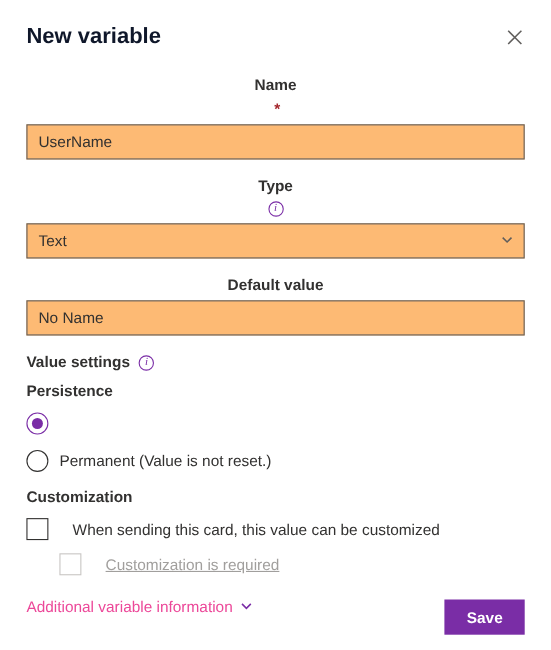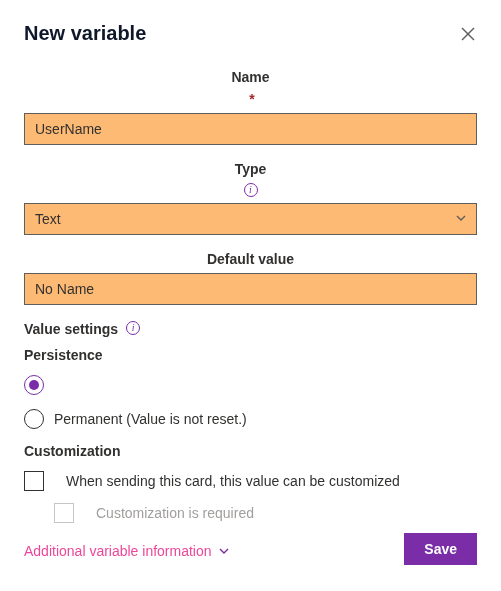--- a/index.html
+++ b/index.html
@@ -29,37 +29,37 @@
   font-family: inherit;
   color: #323130;
   background: #fdba74;
   outline: none;
   margin-bottom: 16px;
 }
 .select-wrap { position: relative; margin-bottom: 16px; }
 .select-wrap .select-input { margin-bottom: 0; padding-right: 30px; }
 .chevron { position: absolute; right: 10px; top: 50%; transform: translateY(-50%); pointer-events: none; }
 .chevron svg { width: 12px; height: 12px; stroke: #605e5c; stroke-width: 1.4; fill: none; }
-.section-label { font-weight: 600; font-size: 14px; margin-bottom: 10px; display: flex; align-items: flex-start; gap: 8px; }
+.section-label { font-weight: 600; font-size: 14px; margin-bottom: 10px; display: flex; align-items: flex-end; gap: 8px; }
 .subsection-label { font-weight: 600; font-size: 14px; margin-bottom: 12px; }
 .radio-row { display: flex; align-items: center; gap: 10px; margin-bottom: 14px; cursor: pointer; }
 .radio { width: 20px; height: 20px; border: 1px solid #323130; border-radius: 50%; display: flex; align-items: center; justify-content: center; flex-shrink: 0; }
 .radio.selected::after { content: ""; width: 10px; height: 10px; background: #7a2da6; border-radius: 50%; }
 .radio.selected { border-color: #7a2da6; }
 .radio-label { font-size: 14px; }
 .check-row { display: flex; align-items: center; gap: 22px; margin-bottom: 12px; cursor: pointer; }
 .check-row.disabled { cursor: default; }
 .checkbox { width: 20px; height: 20px; border: 1px solid #323130; flex-shrink: 0; }
 .checkbox.disabled { border-color: #c8c6c4; }
 .check-label { font-size: 14px; }
-.check-label.disabled { color: #a19f9d; }
+.check-label.disabled { color: #a19f9d; text-decoration: underline; }
 .indent { margin-left: 30px; }
 .link-row { color: #ec4899; font-size: 14px; cursor: pointer; display: inline-flex; align-items: center; gap: 6px; margin-top: 8px; }
 .link-row svg { width: 12px; height: 12px; stroke: #7a2da6; stroke-width: 1.4; fill: none; }
-.footer { position: absolute; bottom: 26px; right: 24px; display: flex; gap: 10px; }
+.footer { position: absolute; bottom: 14px; right: 24px; display: flex; gap: 10px; }
 .btn { height: 32px; padding: 0 20px; font-size: 14px; font-family: inherit; font-weight: 600; cursor: pointer; border: none; }
 .btn-primary { background: #7a2da6; color: #fff; }
 .btn-secondary { background: #fff; color: #323130; border: 1px solid #8a8886; font-weight: 400; }
 </style>
 </head>
 <body>
 
 
 
 <div class="header">

